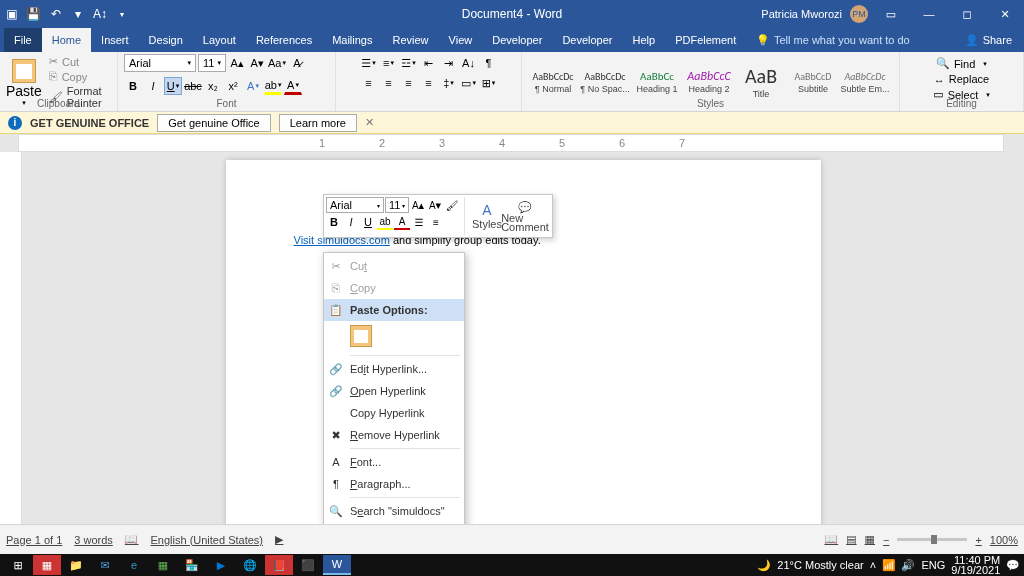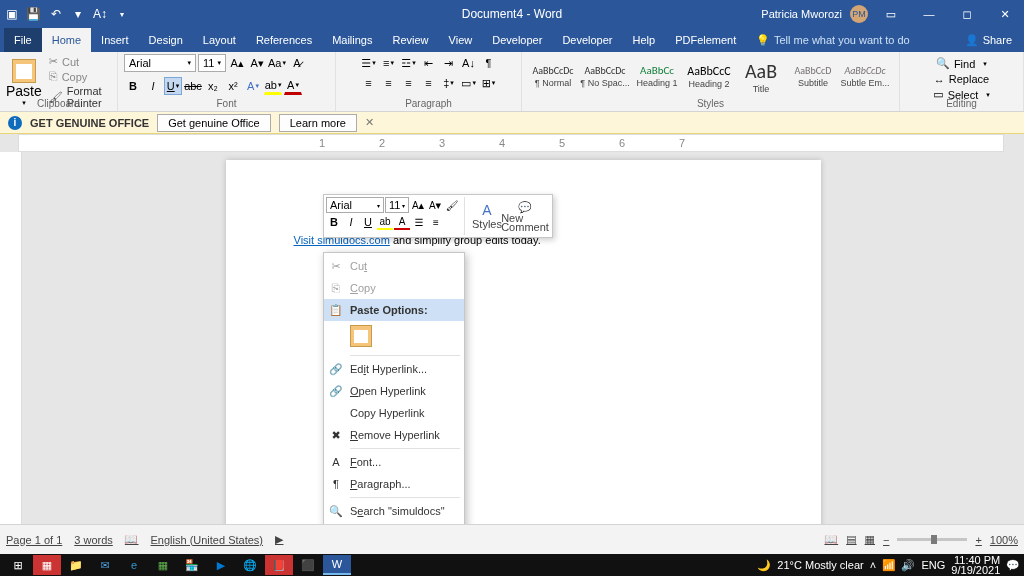--- a/index.html
+++ b/index.html
@@ -26,21 +26,21 @@
 .paste-icon::after{content:"";position:absolute;top:4px;left:3px;right:3px;bottom:3px;background:#fff;}
 .small-btns{display:flex;flex-direction:column;gap:0;}
 .sbtn{display:flex;align-items:center;gap:4px;padding:1px 4px;color:#888;}
 .font-row{display:flex;align-items:center;gap:2px;margin-bottom:2px;}
 .font-sel{border:1px solid #ababab;background:#fff;height:18px;padding:0 4px;display:flex;align-items:center;}
 .fbtn{width:18px;height:18px;display:flex;align-items:center;justify-content:center;border:1px solid transparent;}
 .fbtn.onU{background:#c5d8ef;border-color:#7ba7d7;}
 .fbtn .dd{font-size:7px;margin-left:1px;}
 .para-btns{display:flex;flex-direction:column;gap:2px;}
 .prow{display:flex;gap:2px;}
-.styles-gallery{display:flex;gap:2px;align-items:flex-start;height:44px;overflow:hidden;}
+.styles-gallery{display:flex;gap:2px;align-items:center;height:44px;overflow:hidden;}
 .style-item{width:50px;height:44px;border:1px solid transparent;display:flex;flex-direction:column;align-items:center;justify-content:center;padding:1px;}
 .style-preview{font-family:Calibri;color:#333;}
 .style-name{font-size:9px;color:#444;margin-top:1px;white-space:nowrap;}
 .edit-group{display:flex;flex-direction:column;gap:1px;padding-top:2px;}
 .ebtn{display:flex;align-items:center;gap:4px;padding:1px 4px;}
 .warning{height:22px;background:#fdf6d9;border-bottom:1px solid #e6d678;display:flex;align-items:center;padding:0 8px;gap:8px;}
 .warn-icon{width:14px;height:14px;border-radius:50%;background:#0f6cbd;color:#fff;display:flex;align-items:center;justify-content:center;font-size:10px;font-weight:bold;}
 .warn-title{font-weight:bold;color:#333;}
 .warn-text{color:#444;flex:1;}
 .warn-btn{border:1px solid #ababab;background:#fdfdfd;padding:2px 10px;}
@@ -207,38 +207,37 @@
       <div class="prow">
         <div class="fbtn">≡</div>
         <div class="fbtn">≡</div>
         <div class="fbtn">≡</div>
         <div class="fbtn">≡</div>
         <div class="fbtn">‡<span class="dd">▾</span></div>
         <div class="fbtn">▭<span class="dd">▾</span></div>
         <div class="fbtn">⊞<span class="dd">▾</span></div>
       </div>
     </div>
-    <div class="rgroup-label">Paragraph</div>
   </div>
   <div class="rgroup" style="width:378px">
     <div class="rgroup-content styles-gallery" id="styles-gallery">
         <div class="style-item">
           <div class="style-preview" style="font-size: 10px; color: rgb(51, 51, 51);">AaBbCcDc</div>
           <div class="style-name">¶ Normal</div>
         </div>
         <div class="style-item">
           <div class="style-preview" style="font-size: 10px; color: rgb(51, 51, 51);">AaBbCcDc</div>
           <div class="style-name">¶ No Spac...</div>
         </div>
         <div class="style-item">
           <div class="style-preview" style="font-size: 11px; color: #15803d;">AaBbCc</div>
           <div class="style-name">Heading 1</div>
         </div>
         <div class="style-item">
-          <div class="style-preview" style="font-size: 12px; color: #000000;">AaBbCcC</div>
+          <div class="style-preview" style="font-size: 12px; color: #a21caf; font-style: italic;">AaBbCcC</div>
           <div class="style-name">Heading 2</div>
         </div>
         <div class="style-item">
           <div class="style-preview" style="font-size: 20px; color: rgb(51, 51, 51);">AaB</div>
           <div class="style-name">Title</div>
         </div>
         <div class="style-item">
           <div class="style-preview" style="font-size: 10px; color: rgb(118, 113, 113);">AaBbCcD</div>
           <div class="style-name">Subtitle</div>
         </div>

